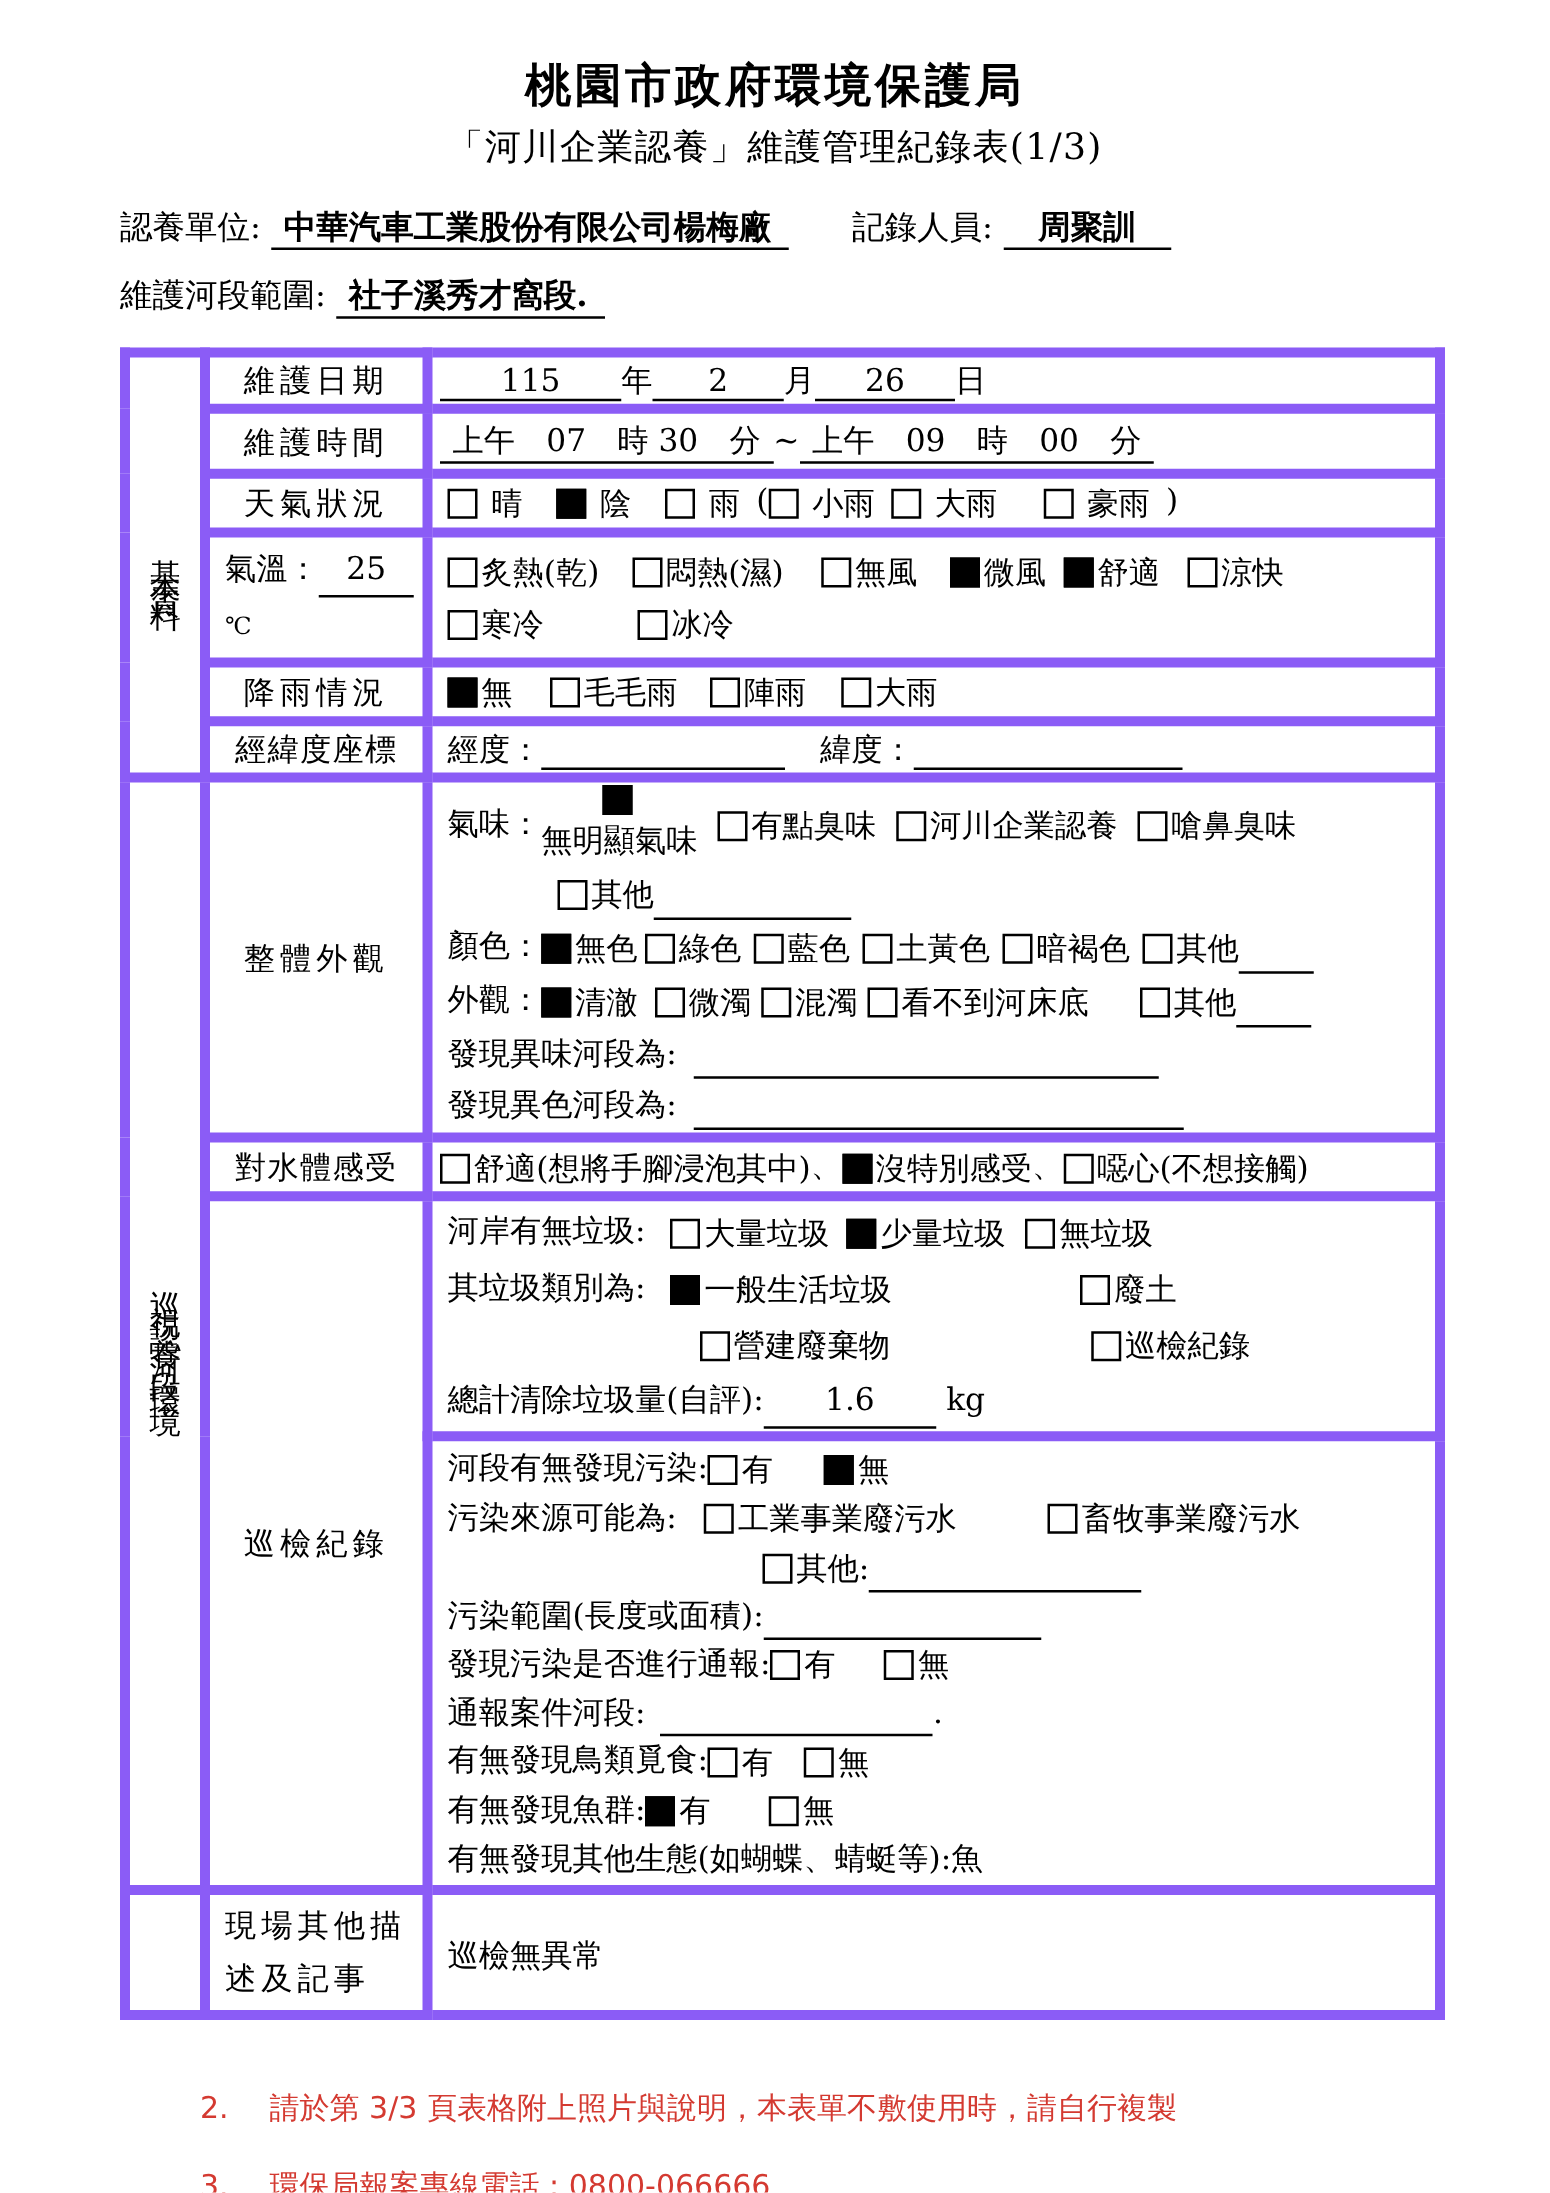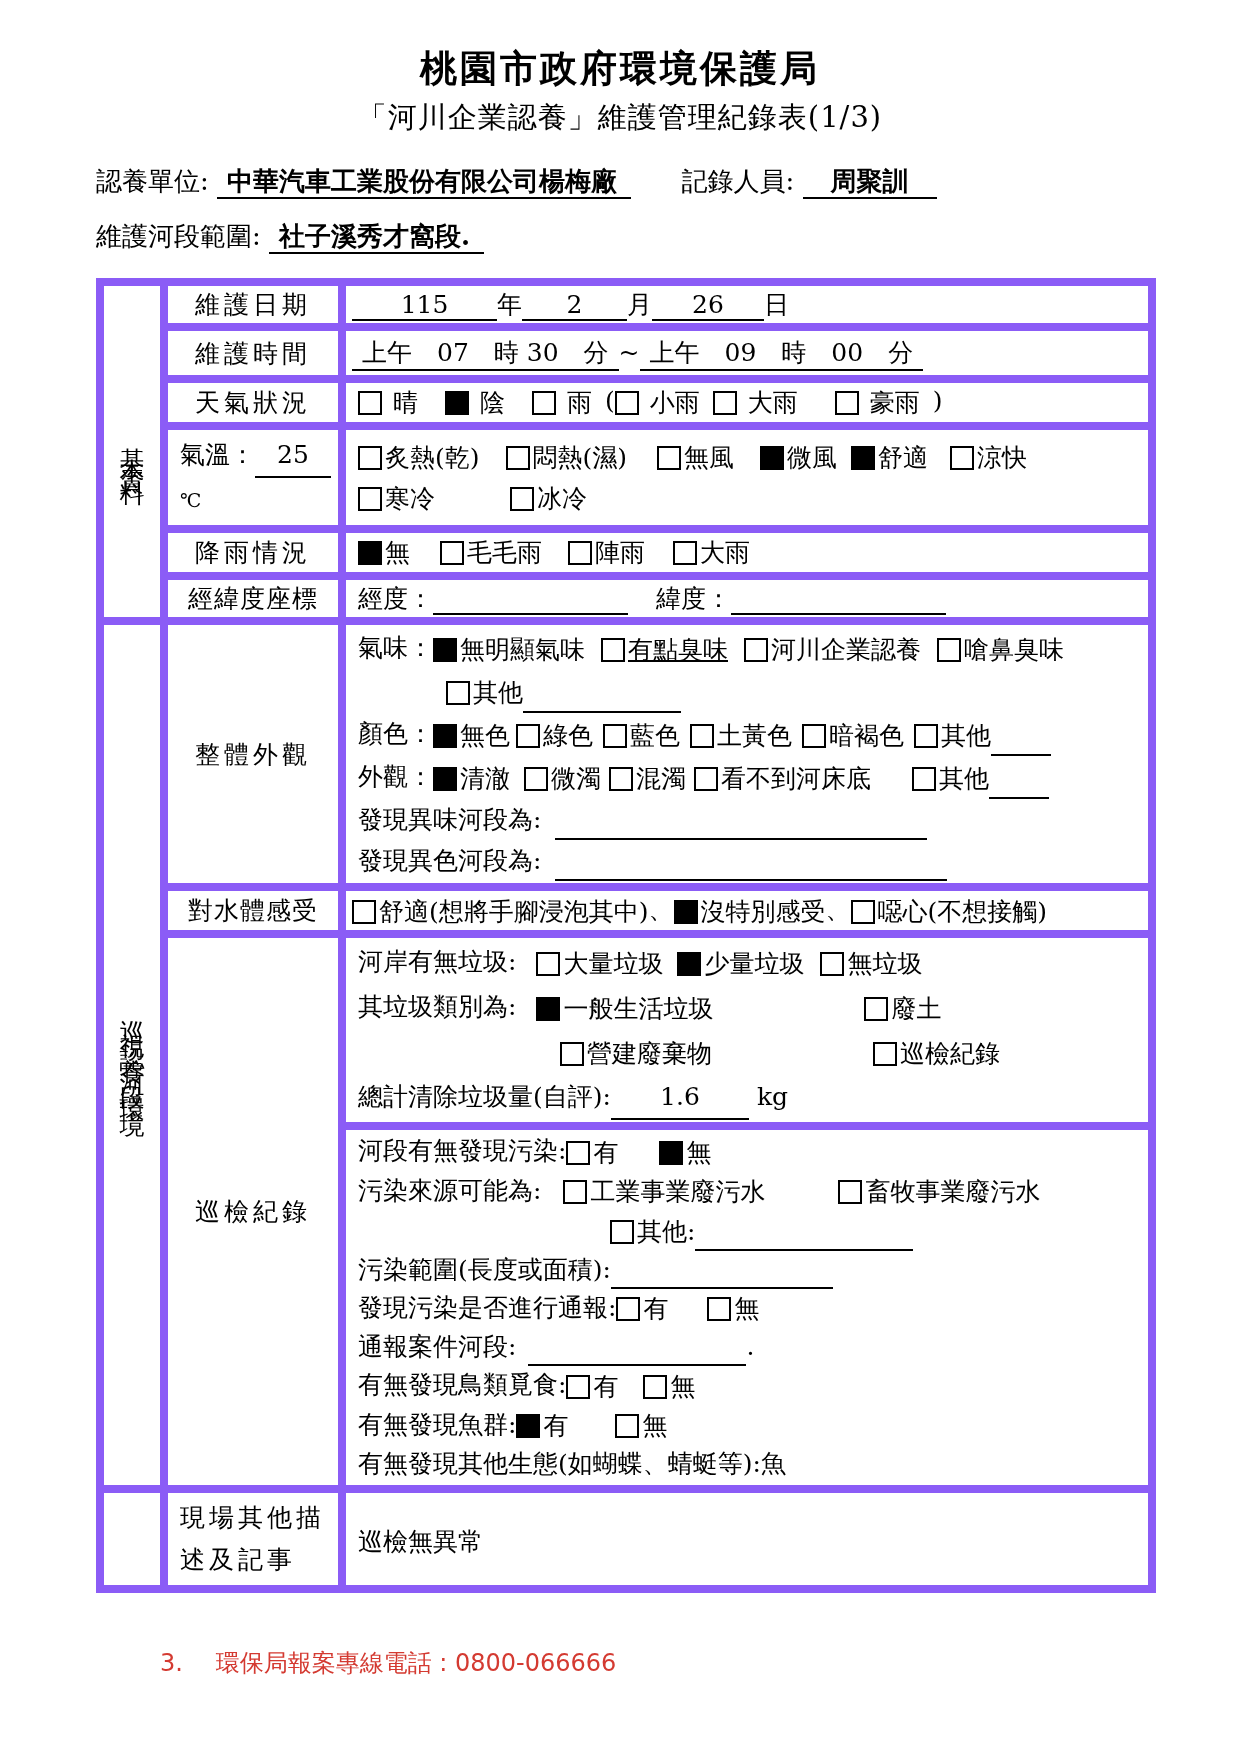--- a/index.html
+++ b/index.html
@@ -146,24 +146,24 @@
           </span></td>
   </tr>
   <tr style="height:44px">
     <td class="lbl" style="letter-spacing:1px;">經緯度座標</td>
     <td class="cnt"><span class="ti">經度：</span><span class="blank" style="width: 195px;"></span><span class="sp" style="width: 28px;"></span><span class="ti">緯度：</span><span class="blank" style="width: 215px;"></span></td>
   </tr>
   <tr style="height:249px">
     <td class="grp" rowspan="4"><span class="vtext g2">巡視認養河段環境</span></td>
     <td class="lbl">整體外觀</td>
     <td class="cnt lh41">
-      <div class="line"><span class="ti">氣味：</span><span class="cbi" style="margin-right: 16px;">
+      <div class="line"><span class="ti">氣味：</span><span class="cbi" style="margin-right: 16px; flex-direction: column;">
               <span class="box on"></span>
               <span>無明顯氣味</span>
-            </span><span class="cbi" style="margin-right: 16px; text-decoration: underline;">
+            </span><span class="cbi" style="margin-right: 16px;">
               <span class="box"></span>
               <span>有點臭味</span>
             </span><span class="cbi" style="margin-right: 16px;">
               <span class="box"></span>
               <span>河川企業認養</span>
             </span><span class="cbi">
               <span class="box"></span>
               <span>嗆鼻臭味</span>
             </span></div>
       <div class="line"><span class="sp" style="width: 88px;"></span><span class="cbi" style="margin-right: 0px;">
@@ -301,16 +301,20 @@
   <tr style="height:93px">
     <td class="grp"></td>
     <td class="lbl-left">現場其他描述及記事</td>
     <td class="cnt cnt-top">巡檢無異常</td>
   </tr>
 </tbody>
   </table>
 
 <div class="notes">
   <div class="note">
+    <span class="num" style="color: rgb(212, 58, 49);">2.</span>
+    <span class="txt-red" style="color: rgb(212, 58, 49);">請於第 3/3 頁表格附上照片與說明，本表單不敷使用時，請自行複製</span>
+  </div>
+  <div class="note">
     <span class="num" style="color: rgb(212, 58, 49);">3.</span>
     <span class="txt-red" style="color: rgb(212, 58, 49);">環保局報案專線電話 : 0800-066666</span>
   </div>
 </div>
 
 </body></html>

